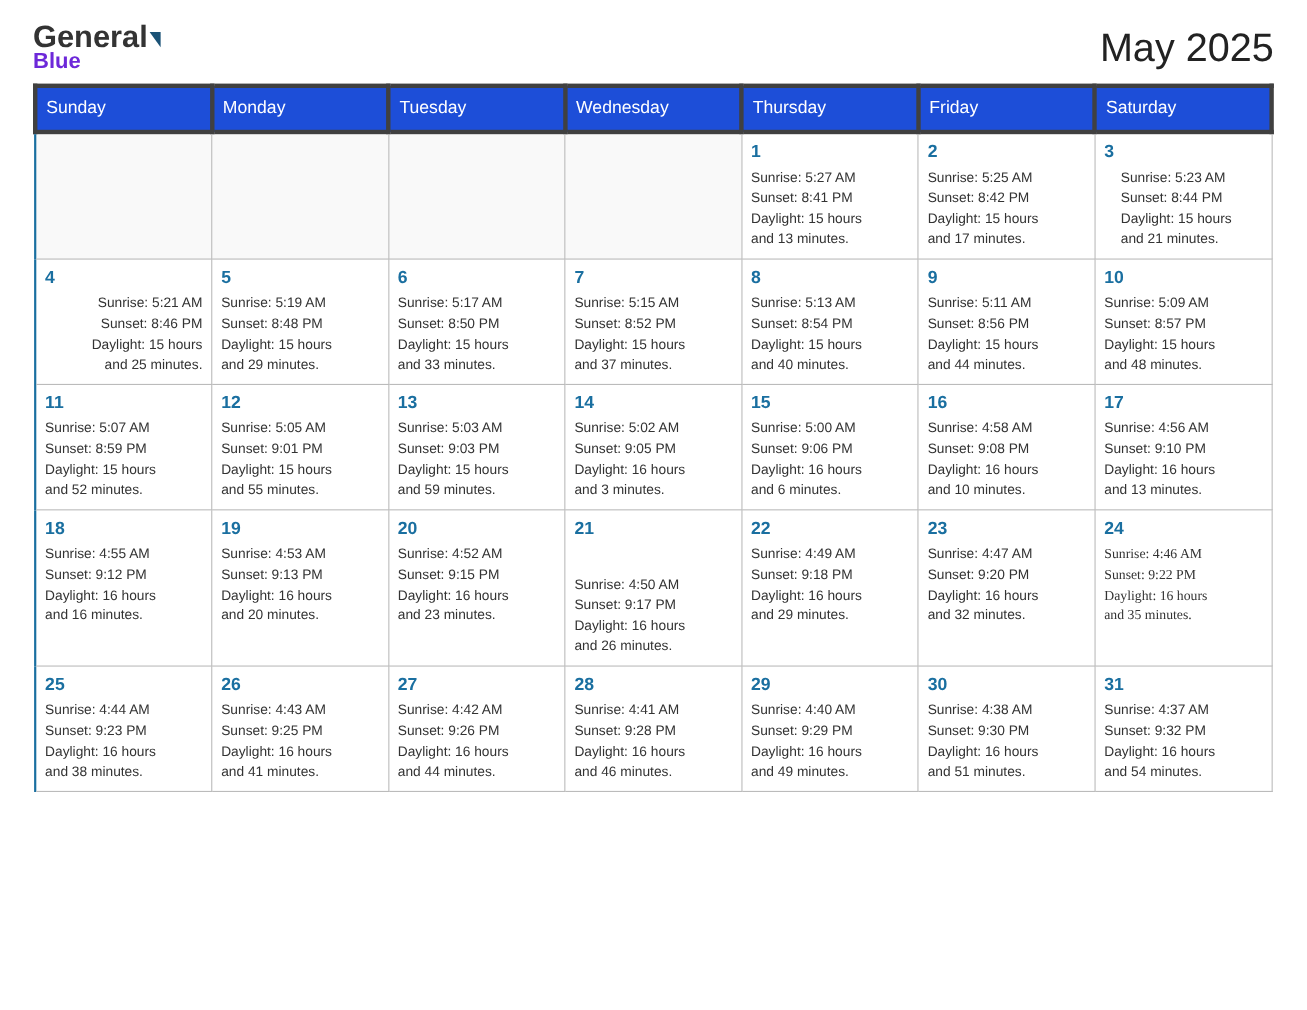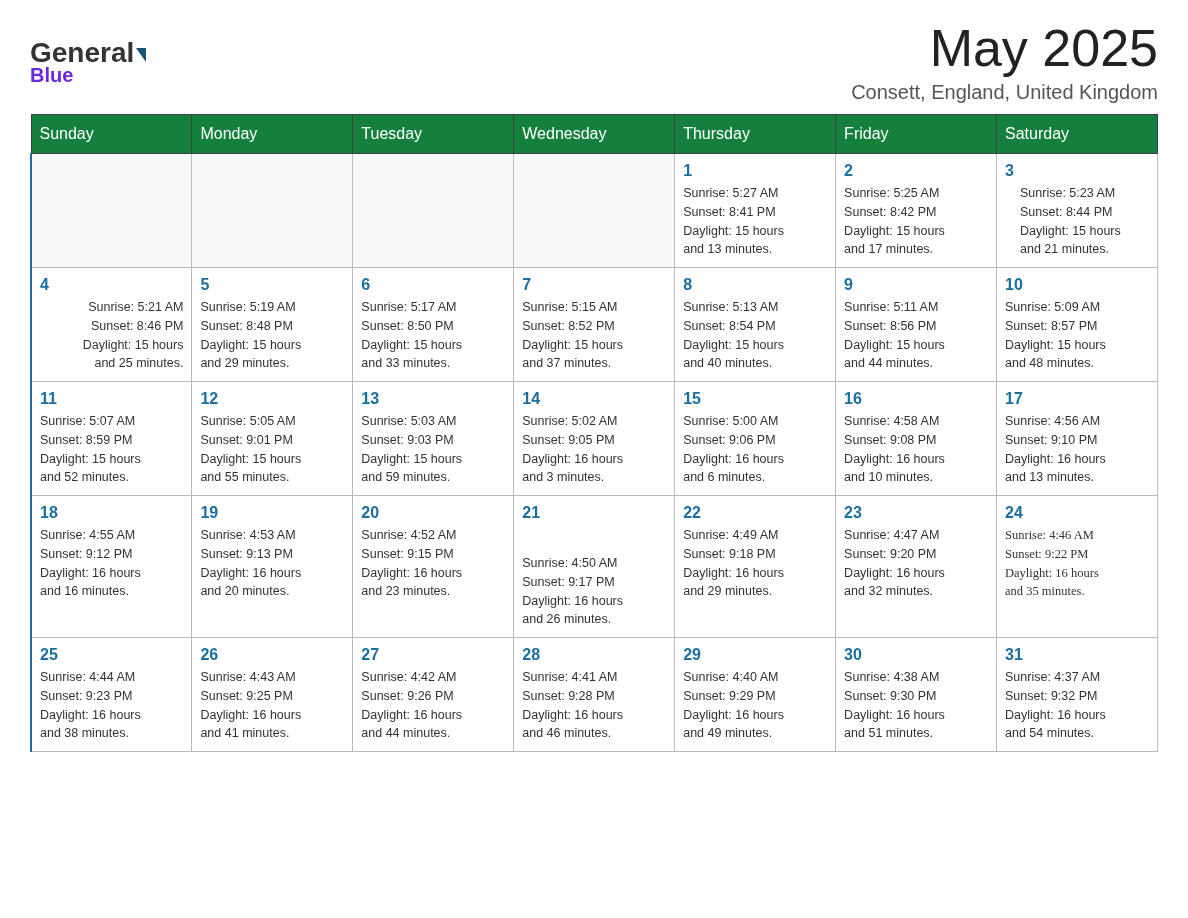--- a/index.html
+++ b/index.html
@@ -42,43 +42,43 @@
       font-size: 20px;
       font-weight: bold;
       color: #6d28d9;
       line-height: 1;
       margin-top: -2px;
     }
     .title-block {
       text-align: right;
     }
     .month-year {
-      font-size: 52px;
+      font-size: 36px;
       font-weight: normal;
       color: #222;
       line-height: 1.1;
     }
     .location {
       font-size: 20px;
       color: #555;
       margin-top: 4px;
     }
     .calendar {
       width: 100%;
       border-collapse: collapse;
       margin-top: 10px;
     }
     .calendar thead tr th {
-      background-color: #15803d;
+      background-color: #1d4ed8;
       color: #fff;
       font-size: 16px;
       font-weight: normal;
       padding: 10px 8px;
       text-align: left;
-      border: 1px solid #404040;
+      border: 4px solid #404040;
     }
     .calendar tbody tr td {
       vertical-align: top;
       border: 1px solid #bbb;
       padding: 8px;
       width: 14.28%;
       min-height: 100px;
       font-size: 13px;
       color: #333;
     }
@@ -109,21 +109,20 @@
 
 <div class="header">
   <div class="logo">
     <div class="logo-general">
       General<span class="arrow"></span>
     </div>
     <div class="logo-blue">Blue</div>
   </div>
   <div class="title-block">
     <div class="month-year">May 2025</div>
-    <div class="location">Consett, England, United Kingdom</div>
   </div>
 </div>
 
 <table class="calendar">
   <thead>
     <tr>
     <th>Sunday</th>
         <th>Monday</th>
         <th>Tuesday</th>
         <th>Wednesday</th>

